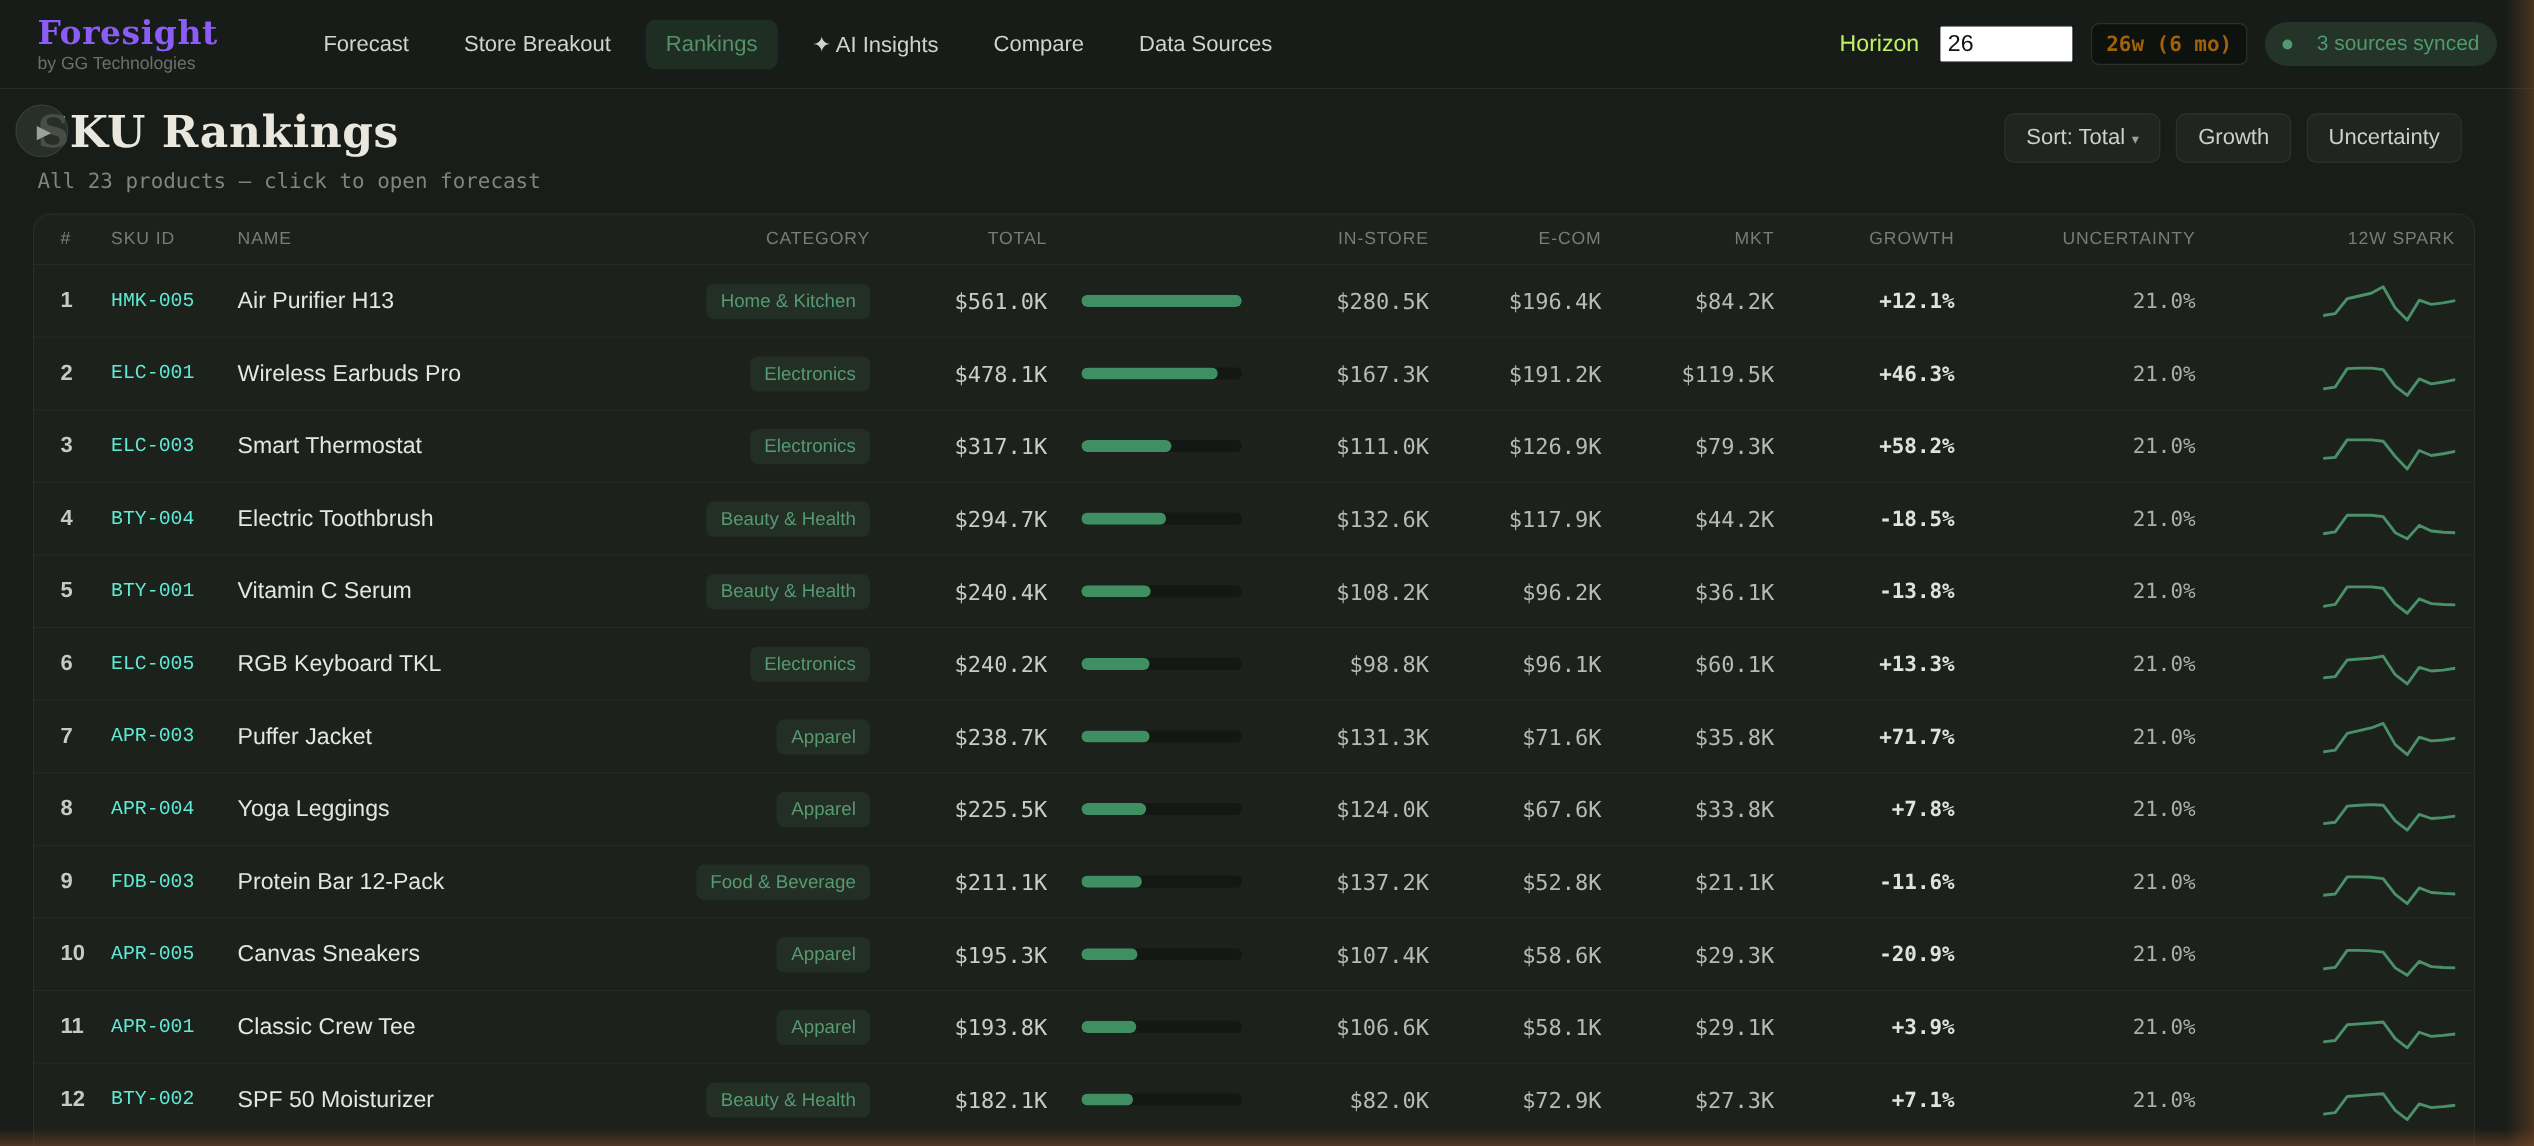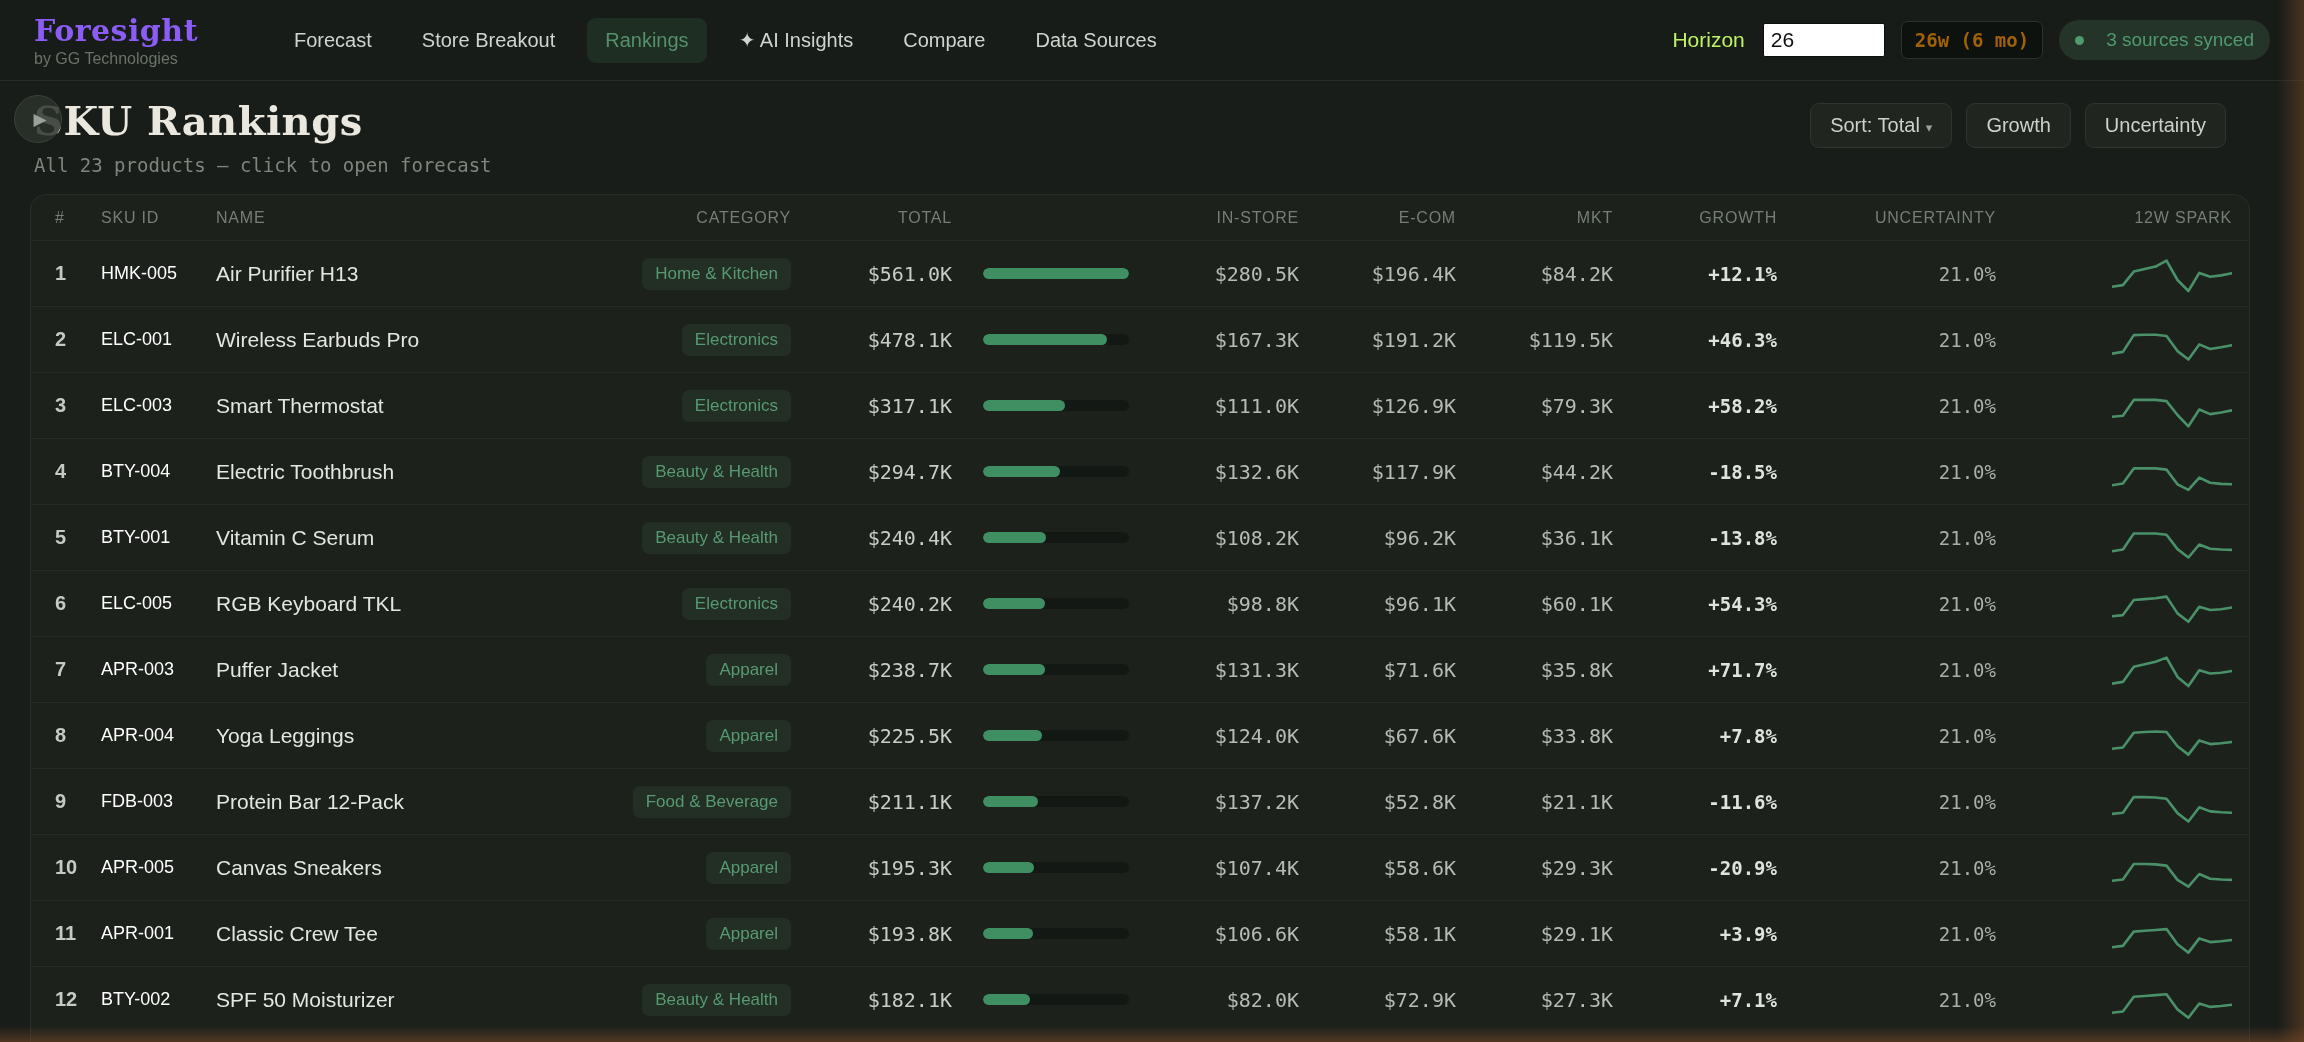--- a/index.html
+++ b/index.html
@@ -37,21 +37,21 @@
   
   .title-section { position:relative; padding:16px 34px 18px 34px; }
   .play-btn {
     position:absolute; left:14px; top:14px; width:48px; height:48px; border-radius:50%;
     background:rgba(44,50,44,0.85); border:1px solid #3a403a; display:flex; align-items:center;
     justify-content:center; cursor:pointer; z-index:3;
   }
   .play-glyph { color:#9aa19a; font-size:17px; margin-left:4px; }
   .page-title { font-family:"DejaVu Serif", serif; font-weight:bold; font-size:40px; color:#eae7de; letter-spacing:0.5px; position:relative; z-index:1; }
   .page-subtitle { font-family:"DejaVu Sans Mono", monospace; font-size:19px; color:#7d857d; margin-top:10px; }
-  .title-buttons { position:absolute; right:78px; top:22px; display:flex; gap:14px; }
+  .title-buttons { position:absolute; right:66px; top:22px; display:flex; gap:14px; }
   .tbtn {
     background:#20251f; border:1px solid #2e342e; border-radius:9px; color:#ccd1cb;
     font-size:20px; padding:10px 19px; cursor:pointer; white-space:nowrap;
     font-family:"Liberation Sans", sans-serif;
   }
   .tbtn .caret { font-size:13px; color:#9aa19a; margin-left:6px; }
   
   .card {
     margin-left:30px; width:2220px; height:900px; background:#1c211c;
     border:1px solid #282e28; border-radius:16px; overflow:hidden;
@@ -63,21 +63,21 @@
   }
   .thead { height:45px; }
   .th {
     font-size:16px; letter-spacing:0.8px; color:#767e76; text-transform:uppercase; white-space:nowrap;
   }
   .row { height:66px; border-top:1px solid #252b25; cursor:pointer; }
   .cell-right { text-align:right; }
   .cell-left { text-align:left; }
   .rank { font-size:20px; font-weight:bold; color:#c5cac3; padding-left:24px; }
   .th-rank { padding-left:24px; }
-  .sku { font-family:Liberation Sans, sans-serif; font-size:18px; color:#ffffff; }
+  .sku { font-family:Liberation Mono, monospace; font-size:18px; color:#5eead4; }
   .pname { font-size:21px; color:#e4e6e0; }
   .badge {
     display:inline-block; background:#232f25; color:#579a72; font-size:17px;
     padding:6px 13px; border-radius:7px; white-space:nowrap;
   }
   .money { font-family:"DejaVu Sans Mono", monospace; font-size:20px; color:#b6bcb4; }
   .total { color:#c8cec6; }
   .bar-wrap { padding-left:31px; }
   .bar-track { width:146px; height:11px; background:#141814; border-radius:6px; overflow:hidden; }
   .bar-fill { height:100%; background:#3f8f63; border-radius:6px; }
@@ -272,21 +272,21 @@
     <div class="cell-right"><span class="badge">Electronics</span></div>
     <div class="money total cell-right">$240.2K</div>
     <div class="bar-wrap">
       <div class="bar-track">
         <div class="bar-fill" style="width: 42.8%;"></div>
       </div>
     </div>
     <div class="money cell-right">$98.8K</div>
     <div class="money cell-right">$96.1K</div>
     <div class="money cell-right">$60.1K</div>
-    <div class="growth cell-right">+54.3%</div>
+    <div class="growth cell-right">+13.3%</div>
     <div class="uncert cell-right">21.0%</div>
     <div class="spark-cell">
       <svg width="120" height="52" viewBox="0 0 120 52">
         <polyline fill="none" stroke="#4a9169" stroke-width="2.6" stroke-linejoin="round" stroke-linecap="round" points="0.0,38.3 10.9,37.1 21.8,22.0 32.7,21.1 43.6,20.3 54.5,18.6 65.5,35.4 76.4,43.8 87.3,28.7 98.2,32.0 109.1,31.2 120.0,29.5"></polyline>
       </svg>
     </div>
   </div>
         <div class="grid-row row">
     <div class="rank cell-left">7</div>
     <div class="sku cell-left">APR-003</div>

